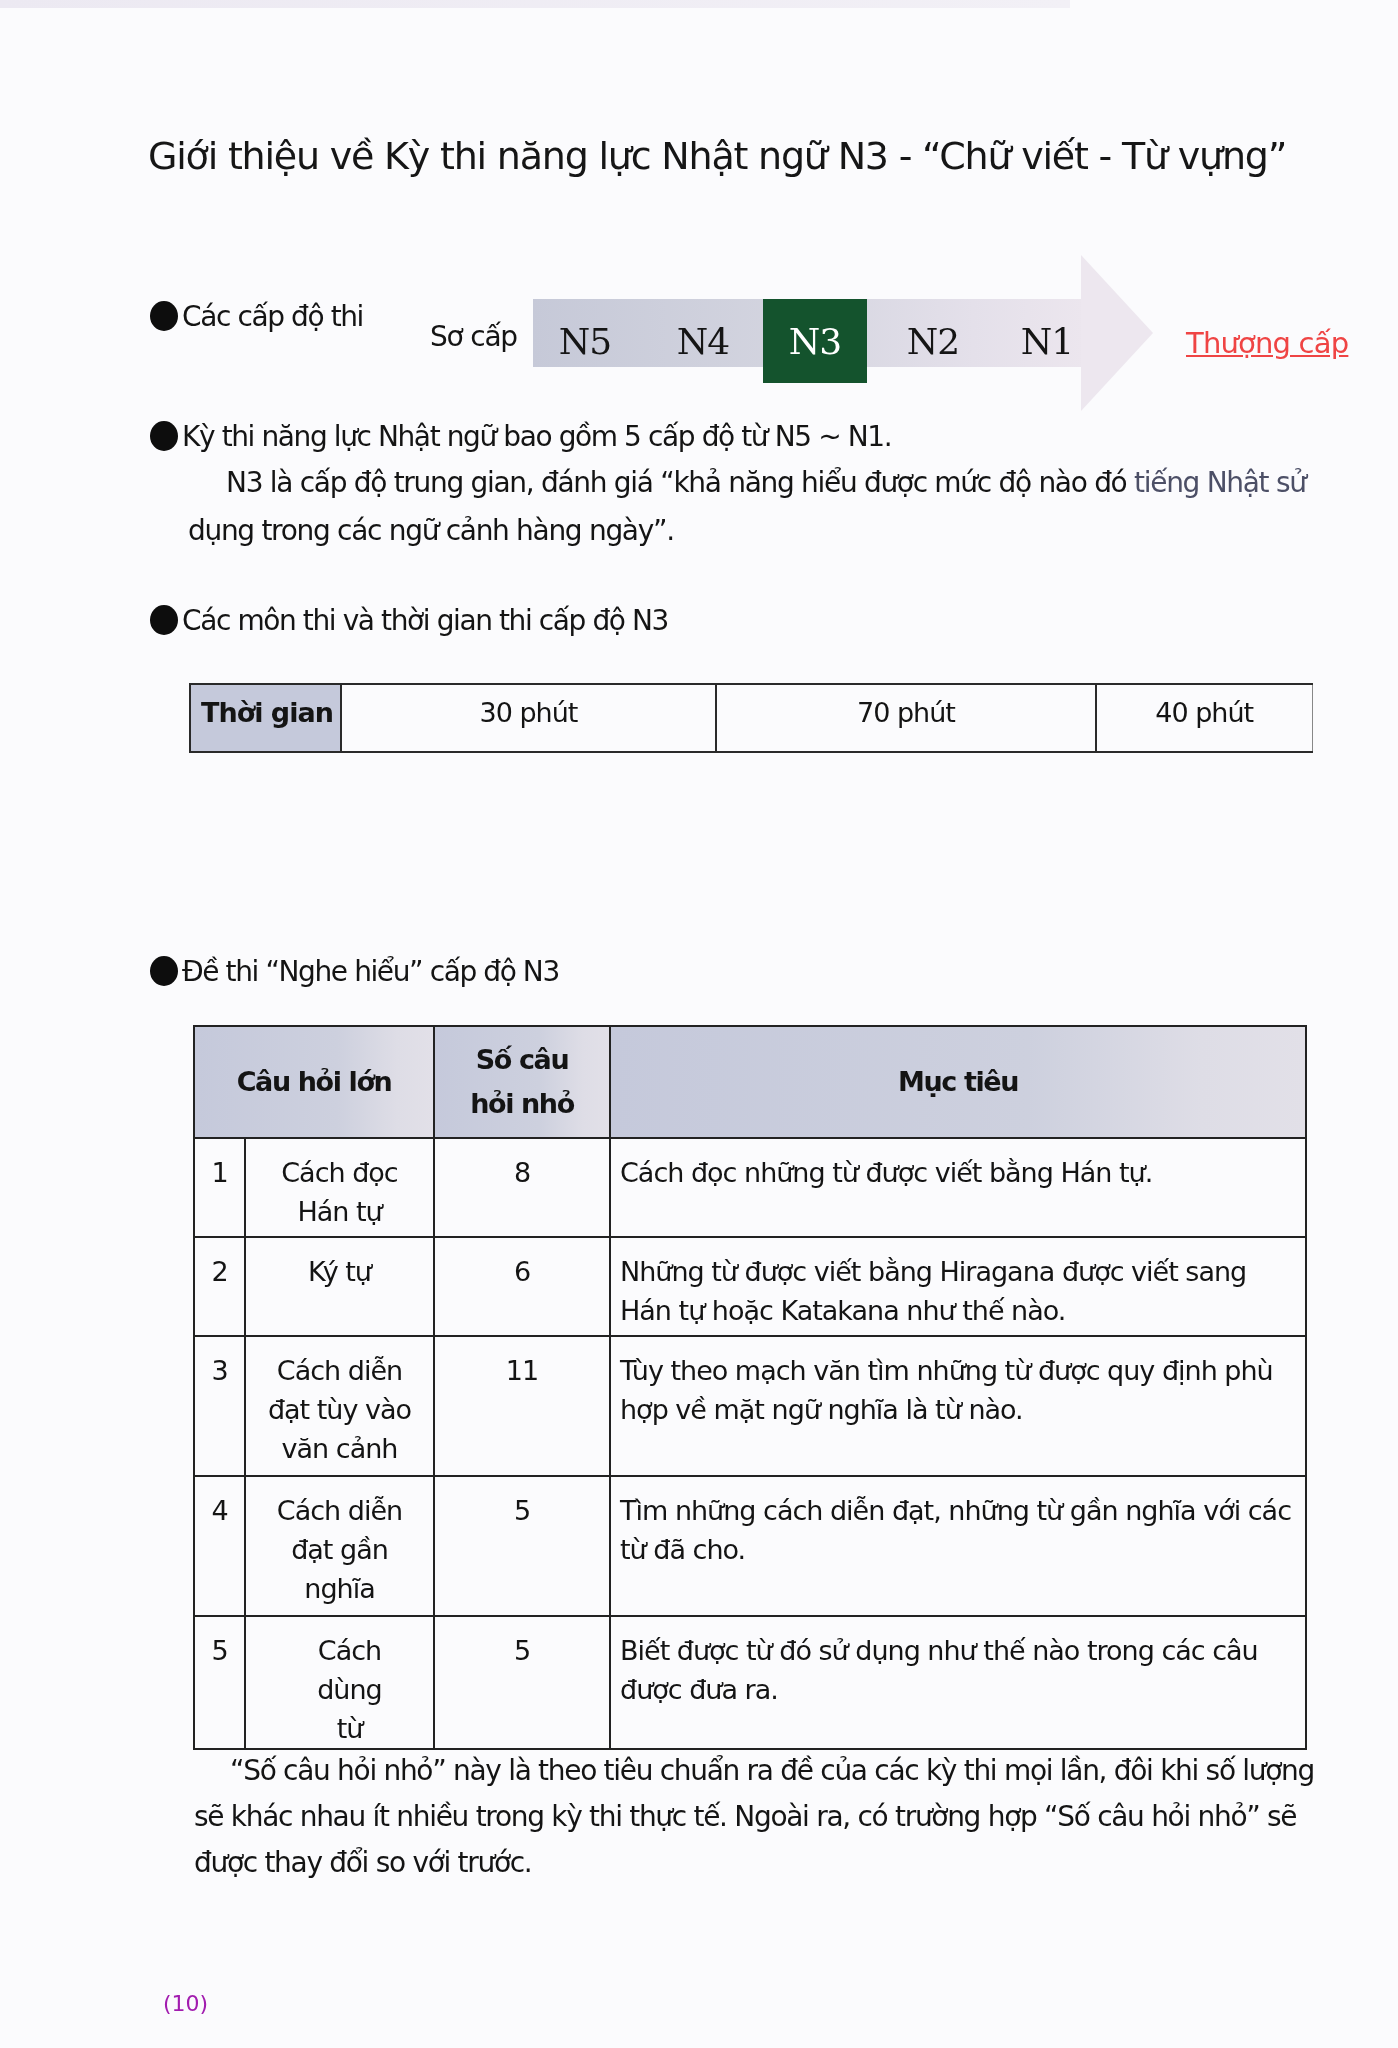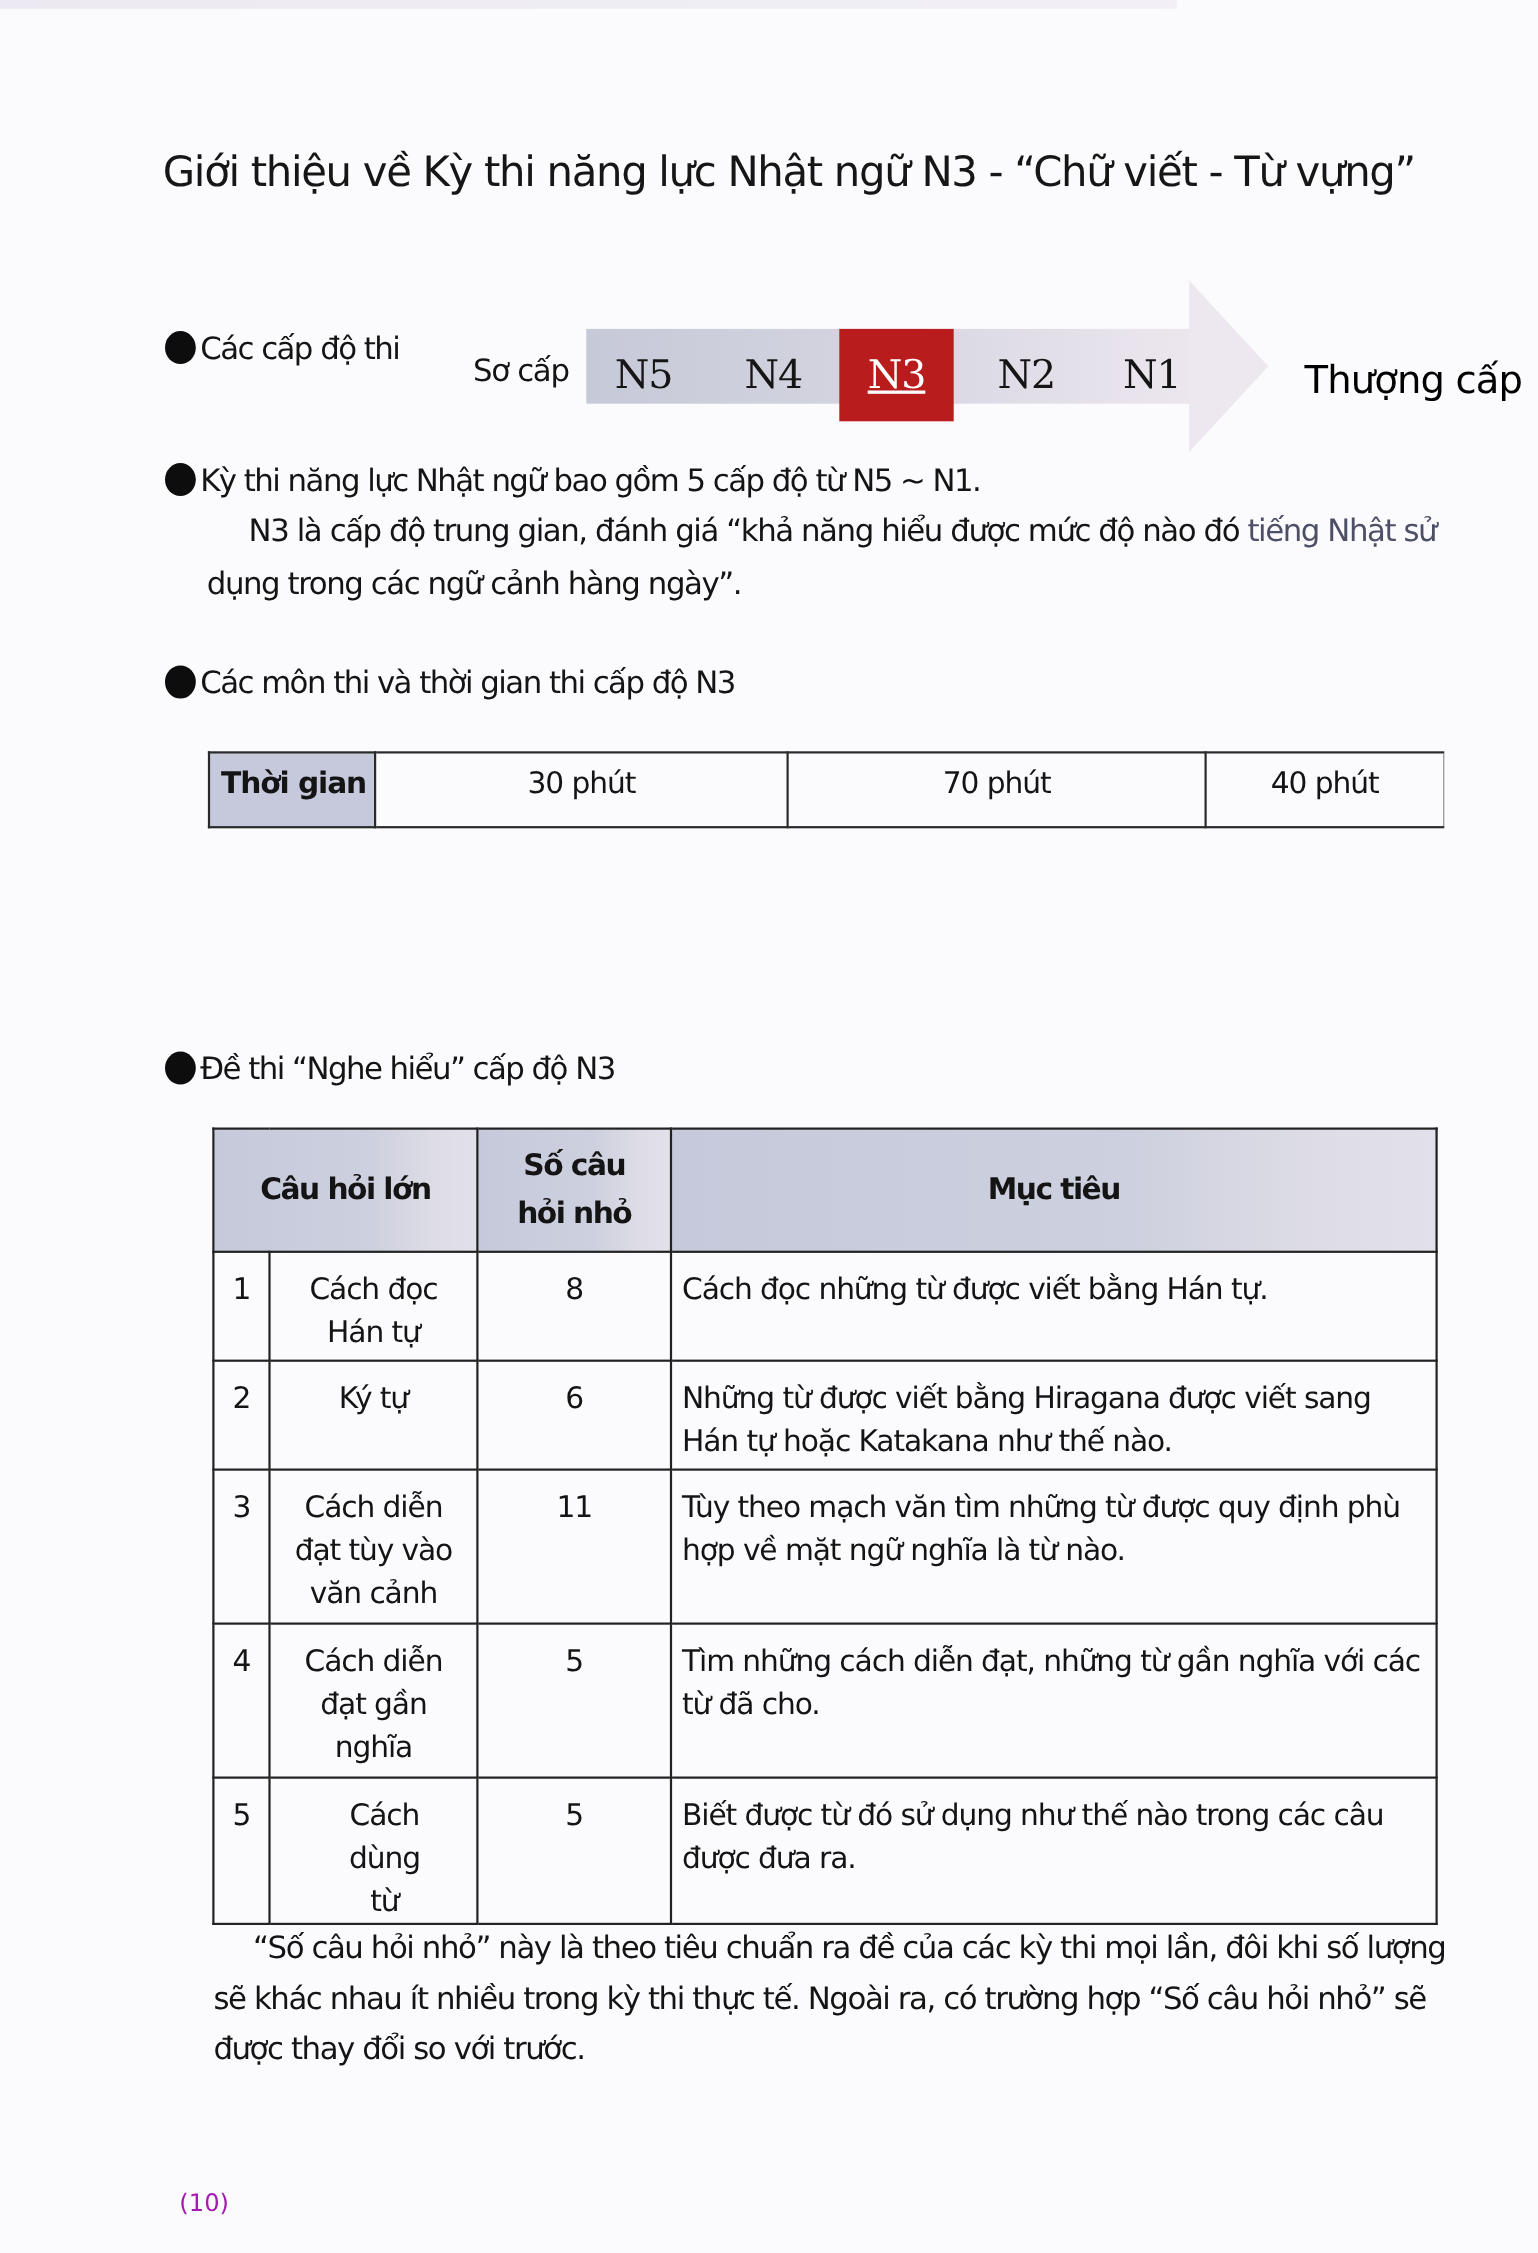--- a/index.html
+++ b/index.html
@@ -81,32 +81,32 @@
       width: 104px;
       display: flex;
       align-items: center;
       justify-content: center;
       font-family: "DejaVu Serif", "Liberation Serif", serif;
       font-size: 36px;
       color: #151515;
       letter-spacing: -1px;
     }
     .level.active {
-      background: #b91c1c;
+      background: #14532d;
       color: #ffffff;
-      text-decoration: underline;
     }
     .advanced-label {
       position: absolute;
       left: 1186px;
       top: 326px;
-      font-size: 35px;
+      font-size: 29px;
       letter-spacing: -0.8px;
-      color: #000000;
-      white-space: nowrap;
+      color: #ef4444;
+      white-space: nowrap;
+      text-decoration: underline;
     }
     .para {
       position: absolute;
       font-size: 28px;
       letter-spacing: -1.3px;
       white-space: nowrap;
       color: #141414;
     }
     .para .faded { color: #4c4f66; }
 

